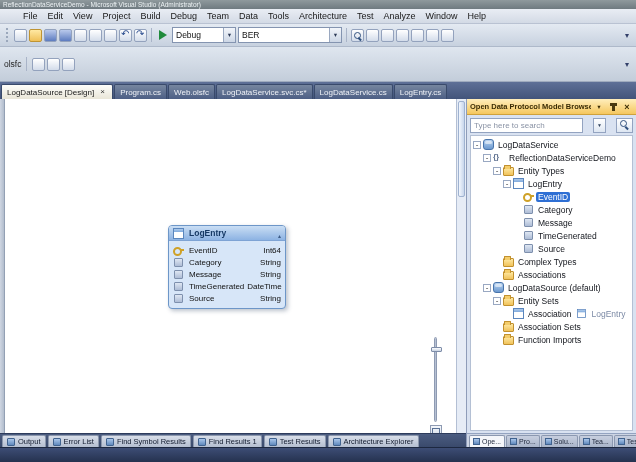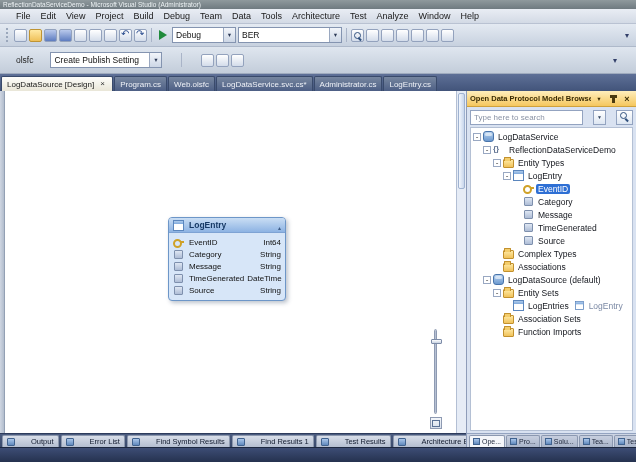--- a/index.html
+++ b/index.html
@@ -4,26 +4,26 @@
 <style>
   *{margin:0;padding:0;box-sizing:border-box}
   html,body{width:636px;height:462px;overflow:hidden}
   body{font-family:"Liberation Sans",sans-serif;background:#cdd5e4}
   .window{width:636px;height:462px;display:flex;flex-direction:column}
 
   
   .titlebar{height:9px;background:linear-gradient(#8f999d,#6f7a80);color:#eef3f5;font-size:6.5px;line-height:9px;padding-left:3px;white-space:nowrap;overflow:hidden}
 
   
-  .menubar{height:15px;background:linear-gradient(#e9edf4,#d3dae5);display:flex;align-items:center;font-size:9px;color:#191919;border-bottom:1px solid #b9c2d2;padding-left:11px}
+  .menubar{height:15px;background:linear-gradient(#e9edf4,#d3dae5);display:flex;align-items:center;font-size:9px;color:#191919;border-bottom:1px solid #b9c2d2;padding-left:18px}
   .menu-item{padding:0 5px;height:13px;line-height:13px;white-space:nowrap}
 
   
   .toolbar1{height:23px;background:linear-gradient(#e4eaf2,#c7d1df);display:flex;align-items:center;gap:2px;padding:0 4px;border-bottom:1px solid #aeb9ca}
-  .toolbar2{height:27px;background:linear-gradient(#dfe6ef,#c3cdda);display:flex;align-items:center;gap:17px;padding:0 16px;border-bottom:1px solid #9fabbe;font-size:8.5px;color:#222}
+  .toolbar2{height:35px;background:linear-gradient(#dfe6ef,#c3cdda);display:flex;align-items:center;gap:3px;padding:0 4px;border-bottom:1px solid #9fabbe;font-size:8.5px;color:#222}
   .grip{width:4px;height:14px;border-left:2px dotted #9aa7bb;margin:0 2px}
   .sep{width:1px;height:14px;background:#a9b4c8;margin:0 2px;flex:none}
   .tico{display:inline-block;width:13px;height:13px;border:1px solid #93a2bd;border-radius:2px;background:linear-gradient(#ffffff,#d3dcea);position:relative;flex:none}
   .tico-save,.tico-save-all{background:linear-gradient(#b9c9ec,#5d7cc0)}
   .tico-open-file{background:linear-gradient(#ffe9a3,#efc058);border-color:#bf9433}
   .tico-undo::before,.tico-redo::before{position:absolute;left:1px;top:-2px;font-size:10px;color:#2b4d8f}
   .tico-undo::before{content:"↶"}
   .tico-redo::before{content:"↷"}
   .tico-find::before{content:"";position:absolute;left:2px;top:2px;width:5px;height:5px;border:1.5px solid #31517e;border-radius:50%}
   .tico-find::after{content:"";position:absolute;left:7px;top:7px;width:4px;height:1.5px;background:#31517e;transform:rotate(45deg);transform-origin:0 0}
@@ -113,21 +113,21 @@
   .ti-namespace{width:12px}
   .ti-namespace::before{content:"{}";position:absolute;left:0;top:0;font-size:8px;font-weight:bold;color:#5f7191}
   .ti-entity,.ti-entityset{background:#fff;border:1px solid #5b86bd}
   .ti-entity::before,.ti-entityset::before{content:"";position:absolute;left:0;right:0;top:0;height:3px;background:linear-gradient(#aecbec,#7fa9dc)}
   .ti-property{width:9px;height:9px;margin:1px 3px 1px 1px;background:linear-gradient(#dfe7f3,#aebdd6);border:1px solid #7e90ad;border-radius:1px}
   .ti-key::before{content:"";position:absolute;left:0;top:2px;width:5px;height:5px;border:2px solid #cfa127;border-radius:50%}
   .ti-key::after{content:"";position:absolute;left:7px;top:4px;width:4px;height:2px;background:#cfa127}
 
   
   .bottom-tabs{height:14px;background:linear-gradient(#4b5c80,#3a4a6c);display:flex;align-items:stretch;gap:2px;padding:1px 2px 0;border-top:1px solid #2e3c5c;overflow:hidden}
-  .btab{display:flex;align-items:center;gap:16px;padding:0 4px;font-size:7.5px;color:#111a2e;background:linear-gradient(#d8dee9,#b4bed0);border:1px solid #8b97ad;border-bottom:none;border-radius:2px 2px 0 0;white-space:nowrap;flex:none}
+  .btab{display:flex;align-items:center;gap:3px;padding:0 4px;font-size:7.5px;color:#111a2e;background:linear-gradient(#d8dee9,#b4bed0);border:1px solid #8b97ad;border-bottom:none;border-radius:2px 2px 0 0;white-space:nowrap;flex:none}
   .btab-ico{width:8px;height:8px;background:linear-gradient(#aac6ea,#6089bd);border:1px solid #41638f;border-radius:1px;flex:none}
   .statusbar{height:15px;background:linear-gradient(#3d4d75,#25324f);border-top:1px solid #1d2840}
 </style>
 </head>
 <body>
 
 <div class="window">
 
   <div class="titlebar">
     <span>ReflectionDataServiceDemo - Microsoft Visual Studio (Administrator)</span>
@@ -197,24 +197,20 @@
         <span class="tico tico-properties-window"></span>
         <span class="tico tico-toolbox"></span>
         <span class="tico tico-object-browser"></span>
         <span class="tico tico-start-page"></span>
       </span>
     <span class="overflow"></span>
   </div>
 
   <div class="toolbar2">
     <span>olsfc</span>
-    <span class="combo" style="width:112px">
-      <span class="combo-text">Create Publish Setting</span>
-      <span class="combo-arrow"></span>
-    </span>
     <span class="sep"></span>
     <span style="display:flex;gap:2px;align-items:center">
 
     <span class="tico tico-publish-web"></span>
         <span class="tico tico-package"></span>
         <span class="tico tico-settings"></span>
       </span>
     <span class="overflow"></span>
   </div>
 
@@ -234,21 +230,21 @@
         <span class="doctab-label">Web.olsfc</span>
 
       </div>
 
       <div class="doctab">
         <span class="doctab-label">LogDataService.svc.cs*</span>
 
       </div>
 
       <div class="doctab">
-        <span class="doctab-label">Administrator.cs</span>
+        <span class="doctab-label">LogDataService.cs</span>
 
       </div>
 
       <div class="doctab">
         <span class="doctab-label">LogEntry.cs</span>
 
       </div>
     </div>
 
   <div class="main">
@@ -466,21 +462,21 @@
             <span class="expander"></span>
             <span class="ti ti-folder"></span>
             <span class="tree-label">Entity Sets</span>
 
           </div>
 
           <div class="tree-row leaf has-suffix">
             <span style="margin-left: 30px;"></span>
             <span class="expander"></span>
             <span class="ti ti-entityset"></span>
-            <span class="tree-label">LogEntries</span>
+            <span class="tree-label">Association</span>
             <span class="suffix-wrap">
               <span class="ti ti-entity suffix-ico"></span>
               <span class="suffix-label">LogEntry</span>
             </span>
           </div>
 
           <div class="tree-row leaf">
             <span style="margin-left: 20px;"></span>
             <span class="expander"></span>
             <span class="ti ti-folder"></span>

